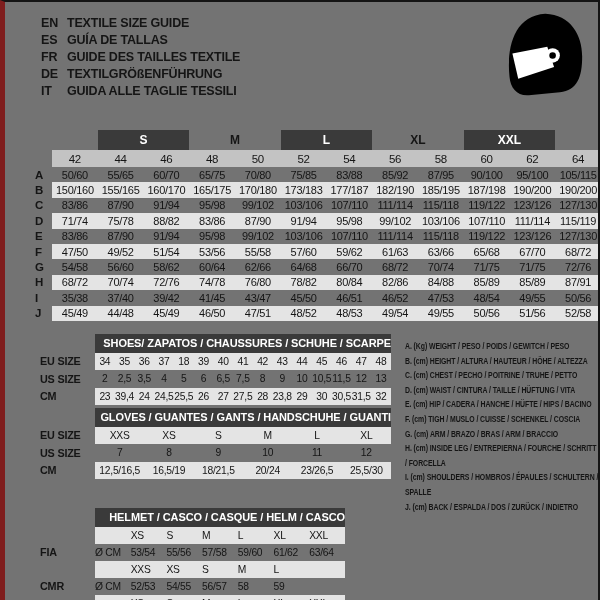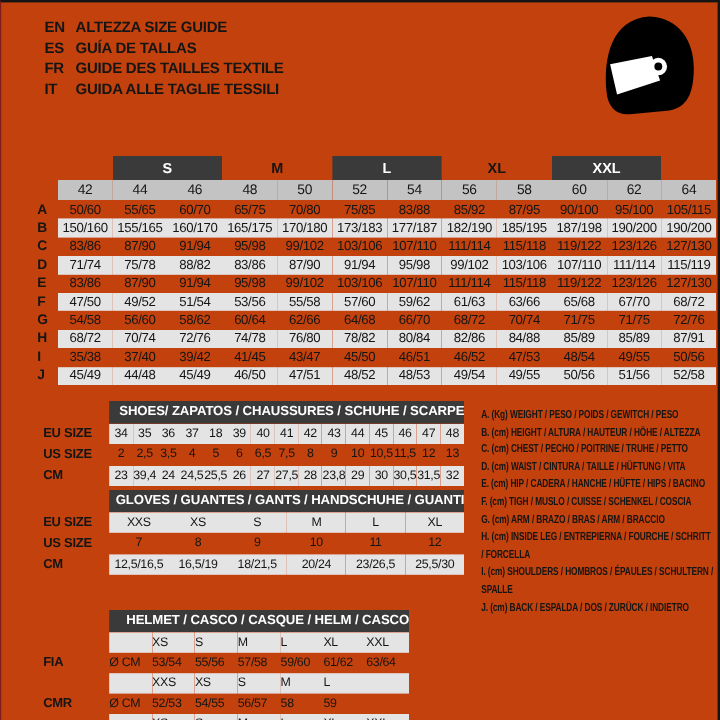--- a/index.html
+++ b/index.html
@@ -1,19 +1,19 @@
 <!DOCTYPE html>
 <html><head>
 <meta charset="utf-8">
 <style>
   *{margin:0;padding:0;box-sizing:border-box}
   html,body{background:#fff}
   body{width:600px;height:600px;font-family:"Liberation Sans",sans-serif;color:#151515;position:relative}
-  .page{position:absolute;top:0;left:0;width:600px;height:600px;background:#c2410c;
-        border-top:2px solid #141414;border-left:1px solid #7f1d1d;border-right:2px solid #141414;overflow:hidden}
+  .page{position:absolute;top:0;left:0;width:600px;height:600px;background:#737373;
+        border-top:2px solid #141414;border-left:5px solid #7f1d1d;border-right:2px solid #141414;overflow:hidden}
 
   
   .lang-block{position:absolute;left:36px;top:13px}
   .lang-row{display:flex;font-weight:700;font-size:12.5px;line-height:17px;letter-spacing:-0.2px;white-space:nowrap}
   .lang-code{width:26px;flex:none}
 
   
   .helmet-logo{position:absolute;left:487px;top:6px;width:97px;height:93px}
 
   
@@ -49,29 +49,33 @@
   .legend-item{font-weight:700;font-size:9.6px;line-height:14.6px;letter-spacing:-0.1px}
 </style>
 </head>
 <body>
 
 <div class="page">
 
   <div class="lang-block">
     <div class="lang-row">
       <span class="lang-code">EN</span>
-      <span class="lang-title">ALTEZZA SIZE GUIDE</span>
+      <span class="lang-title">TEXTILE SIZE GUIDE</span>
     </div>
     <div class="lang-row">
       <span class="lang-code">ES</span>
       <span class="lang-title">GUÍA DE TALLAS</span>
     </div>
     <div class="lang-row">
       <span class="lang-code">FR</span>
       <span class="lang-title">GUIDE DES TAILLES TEXTILE</span>
+    </div>
+    <div class="lang-row">
+      <span class="lang-code">DE</span>
+      <span class="lang-title">TEXTILGRÖßENFÜHRUNG</span>
     </div>
     <div class="lang-row">
       <span class="lang-code">IT</span>
       <span class="lang-title">GUIDA ALLE TAGLIE TESSILI</span>
     </div>
   </div>
 
   <div class="helmet-logo">
     <svg viewBox="0 0 100 96" width="97" height="93" aria-hidden="true">
       <path d="M55 6 C 81 7 93 28 93 50 C 93 71 88 85 70 87 L 38 90 C 26 91 19 83 18 71 C 15 42 22 8 55 6 Z" fill="#000"></path>

